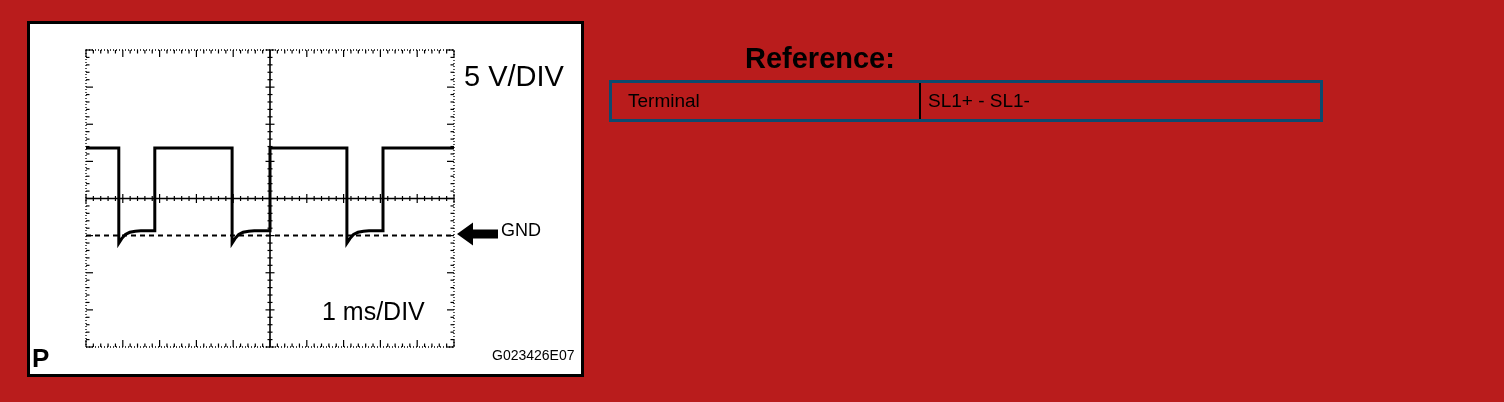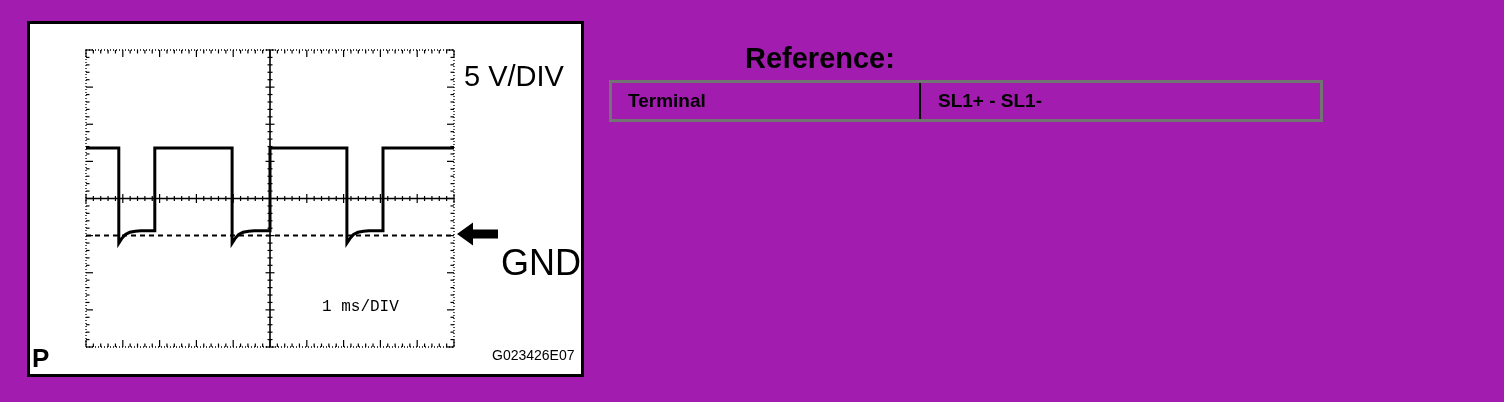--- a/index.html
+++ b/index.html
@@ -1,45 +1,45 @@
 <!DOCTYPE html>
 <html><head>
 <meta charset="utf-8">
 <style>
   html,body{margin:0;padding:0;background:#ffffff;}
-  .page{position:relative;width:1504px;height:402px;background:#a21caf;color:#000;
+  .page{position:relative;width:1504px;height:402px;background:#b91c1c;color:#000;
         font-family:"Liberation Sans",sans-serif;overflow:hidden;}
 
   
   .scope-box{position:absolute;left:27px;top:21px;width:557px;height:356px;
              border:3px solid #000;box-sizing:border-box;background:#fff;}
   #scope-svg{position:absolute;left:0;top:0;width:551px;height:350px;}
   .grid-border{fill:none;stroke:#000;stroke-width:1.3;stroke-dasharray:1 2;}
   .axis{stroke:#000;stroke-width:1.3;}
   .axis-v{stroke-width:1.6;}
   #gnd-line{stroke:#000;stroke-width:2;stroke-dasharray:5 4;}
   #waveform{fill:none;stroke:#000;stroke-width:3;stroke-linejoin:miter;}
   .arrow{fill:#000;stroke:none;}
   .tick{stroke:#000;stroke-width:1.2;}
 
   .lbl{position:absolute;line-height:1;white-space:nowrap;color:#000;}
   .lbl-vdiv{left:434px;top:38px;font-size:29px;}
-  .lbl-msdiv{left:292px;top:275px;font-size:16px;font-family:Liberation Mono, monospace;}
-  .lbl-gnd{left:471px;top:197px;font-size:36px;margin-top:24px;}
+  .lbl-msdiv{left:292px;top:275px;font-size:25px;}
+  .lbl-gnd{left:471px;top:197px;font-size:18px;}
   .lbl-code{left:462px;top:324px;font-size:14px;text-align:right;}
   .lbl-p{left:2px;top:321px;font-size:26px;font-weight:bold;}
 
   
   .ref-title{position:absolute;left:745px;top:44px;font-size:29px;font-weight:bold;line-height:1;}
   .ref-table{position:absolute;left:609px;top:80px;width:714px;border-collapse:collapse;
-             table-layout:fixed;border:3px solid #737373;font-weight:bold;}
+             table-layout:fixed;border:3px solid #0c4a6e;}
   .ref-table td{border:2px solid #000;height:36px;font-size:19px;vertical-align:middle;
                 padding:0;white-space:nowrap;overflow:hidden;}
   .ref-table .c1{width:291px;padding-left:16px;}
-  .ref-table .c2{padding-left:17px;}
+  .ref-table .c2{padding-left:7px;}
 </style>
 </head>
 <body>
 
 <div class="page">
 
   <div class="scope-box">
     <svg id="scope-svg" viewBox="30 24 551 350">
       <rect class="grid-border" x="86" y="50" width="368" height="297"></rect>
       <g id="scope-ticks">

